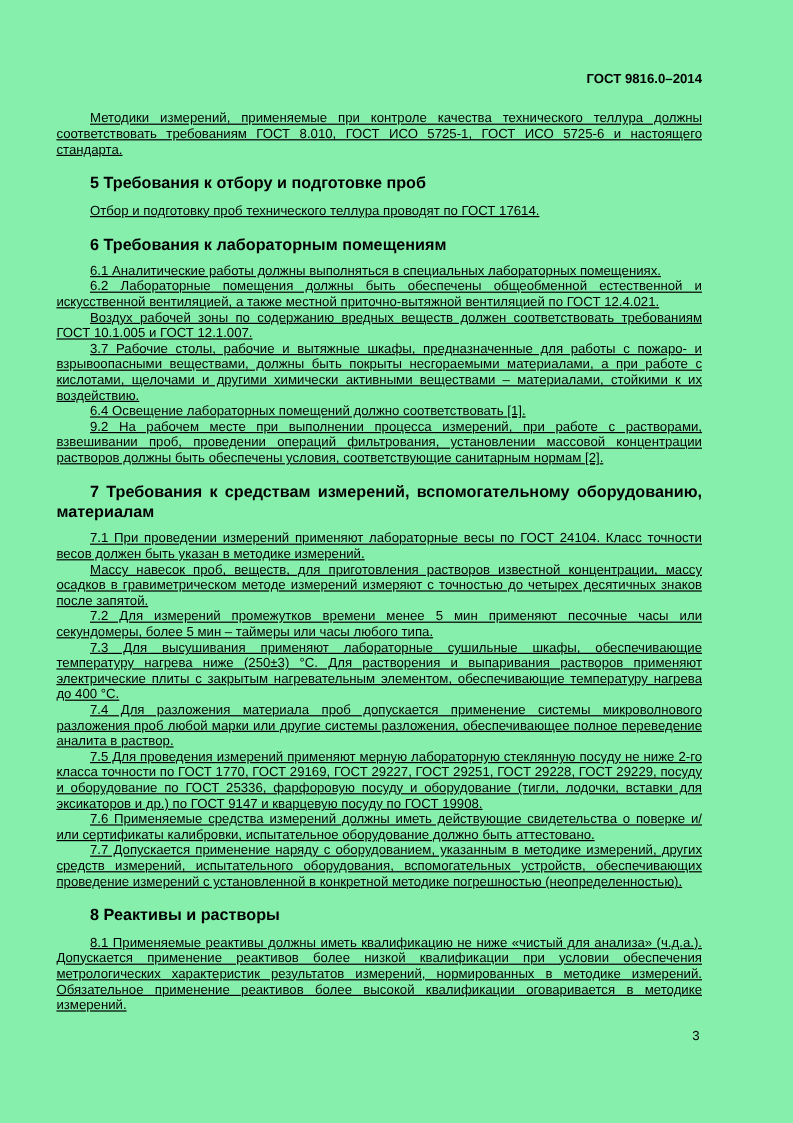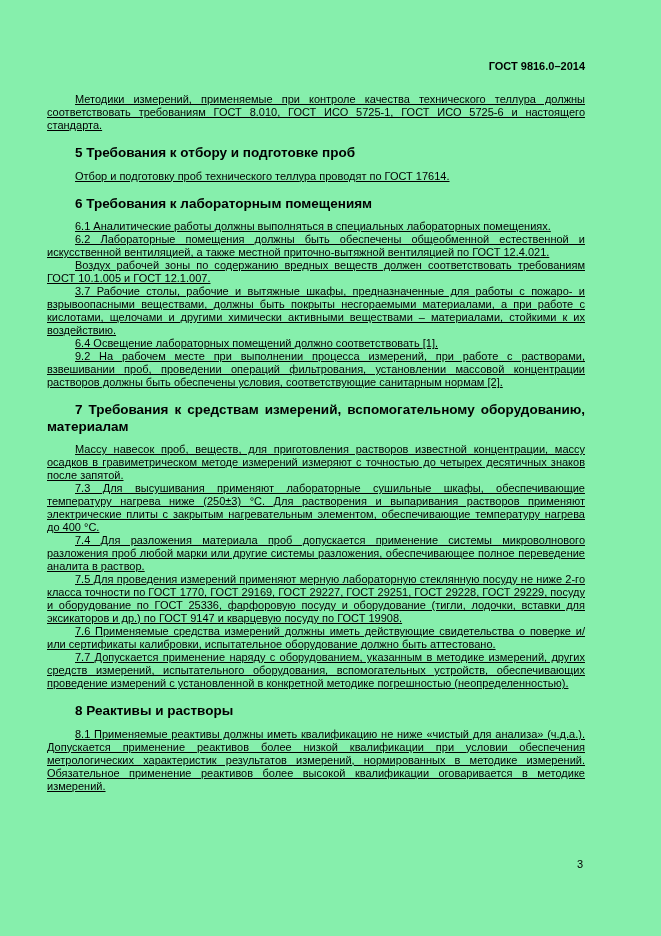--- a/index.html
+++ b/index.html
@@ -68,21 +68,23 @@
 
     <h2 class="sec-heading">6 Требования к лабораторным помещениям</h2>
     <p class="para">6.1 Аналитические работы должны выполняться в специальных лабораторных помещениях.</p>
     <p class="para">6.2 Лабораторные помещения должны быть обеспечены общеобменной естественной и искусственной вентиляцией, а также местной приточно-вытяжной вентиляцией по ГОСТ 12.4.021.</p>
     <p class="para">Воздух рабочей зоны по содержанию вредных веществ должен соответствовать требованиям ГОСТ 10.1.005 и ГОСТ 12.1.007.</p>
     <p class="para">3.7 Рабочие столы, рабочие и вытяжные шкафы, предназначенные для работы с пожаро- и взрывоопасными веществами, должны быть покрыты несгораемыми материалами, а при работе с кислотами, щелочами и другими химически активными веществами – материалами, стойкими к их воздействию.</p>
     <p class="para"><span>6.4 Освещение лабораторных помещений должно соответствовать </span><span class="ref">[1]</span><span>.</span></p>
     <p class="para"><span>9.2 На рабочем месте при выполнении процесса измерений, при работе с растворами, взвешивании проб, проведении операций фильтрования, установлении массовой концентрации растворов должны быть обеспечены условия, соответствующие санитарным нормам </span><span class="ref">[2]</span><span>.</span></p>
 
     <h2 class="sec-heading">7 Требования к средствам измерений, вспомогательному оборудованию, материалам</h2>
+    <p class="para">7.1 При проведении измерений применяют лабораторные весы по ГОСТ 24104. Класс точности весов должен быть указан в методике измерений.</p>
     <p class="para">Массу навесок проб, веществ, для приготовления растворов известной концентрации, массу осадков в гравиметрическом методе измерений измеряют с точностью до четырех десятичных знаков после запятой.</p>
+    <p class="para">7.2 Для измерений промежутков времени менее 5 мин применяют песочные часы или секундомеры, более 5 мин – таймеры или часы любого типа.</p>
     <p class="para">7.3 Для высушивания применяют лабораторные сушильные шкафы, обеспечивающие температуру нагрева ниже (250±3) °С. Для растворения и выпаривания растворов применяют электрические плиты с закрытым нагревательным элементом, обеспечивающие температуру нагрева до 400 °С.</p>
     <p class="para">7.4 Для разложения материала проб допускается применение системы микроволнового разложения проб любой марки или другие системы разложения, обеспечивающее полное переведение аналита в раствор.</p>
     <p class="para">7.5 Для проведения измерений применяют мерную лабораторную стеклянную посуду не ниже 2-го класса точности по ГОСТ 1770, ГОСТ 29169, ГОСТ 29227, ГОСТ 29251, ГОСТ 29228, ГОСТ 29229, посуду и оборудование по ГОСТ 25336, фарфоровую посуду и оборудование (тигли, лодочки, вставки для эксикаторов и др.) по ГОСТ 9147 и кварцевую посуду по ГОСТ 19908.</p>
     <p class="para">7.6 Применяемые средства измерений должны иметь действующие свидетельства о поверке и/или сертификаты калибровки, испытательное оборудование должно быть аттестовано.</p>
     <p class="para">7.7 Допускается применение наряду с оборудованием, указанным в методике измерений, других средств измерений, испытательного оборудования, вспомогательных устройств, обеспечивающих проведение измерений с установленной в конкретной методике погрешностью (неопределенностью).</p>
 
     <h2 class="sec-heading">8 Реактивы и растворы</h2>
     <p class="para">8.1 Применяемые реактивы должны иметь квалификацию не ниже «чистый для анализа» (ч.д.а.). Допускается применение реактивов более низкой квалификации при условии обеспечения метрологических характеристик результатов измерений, нормированных в методике измерений. Обязательное применение реактивов более высокой квалификации оговаривается в методике измерений.</p>
 
   </div>

